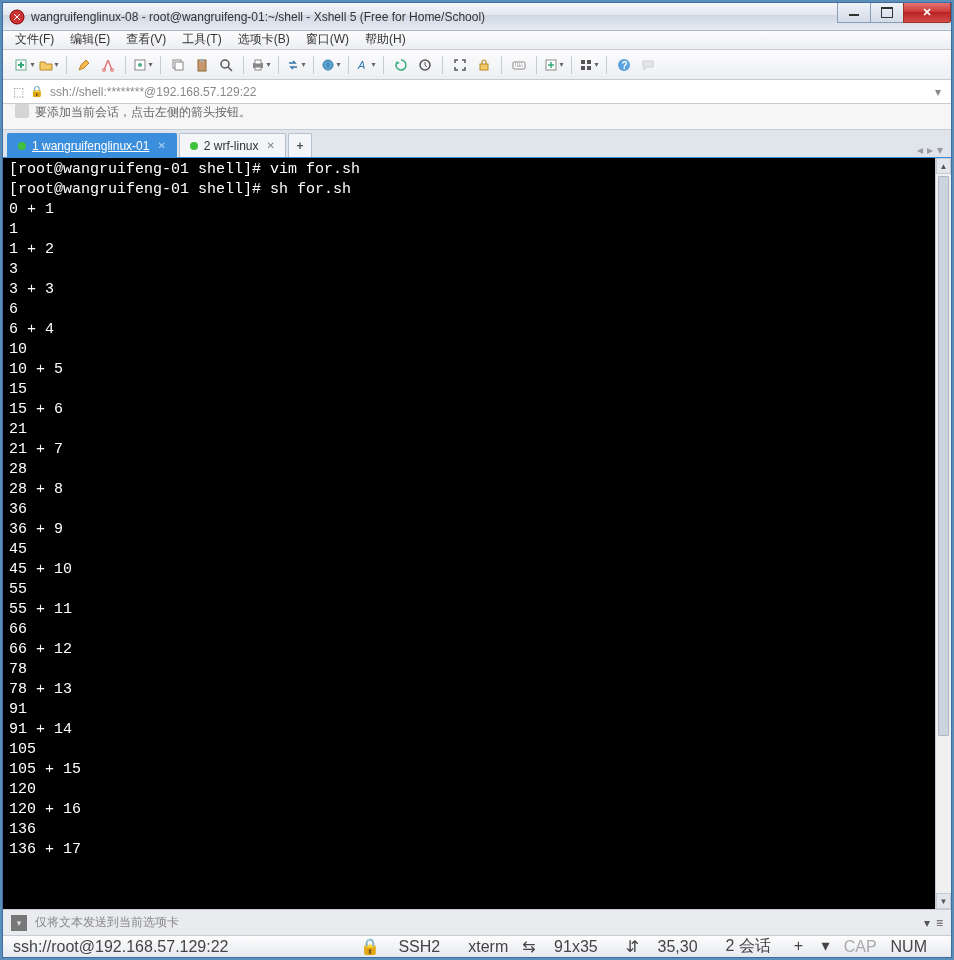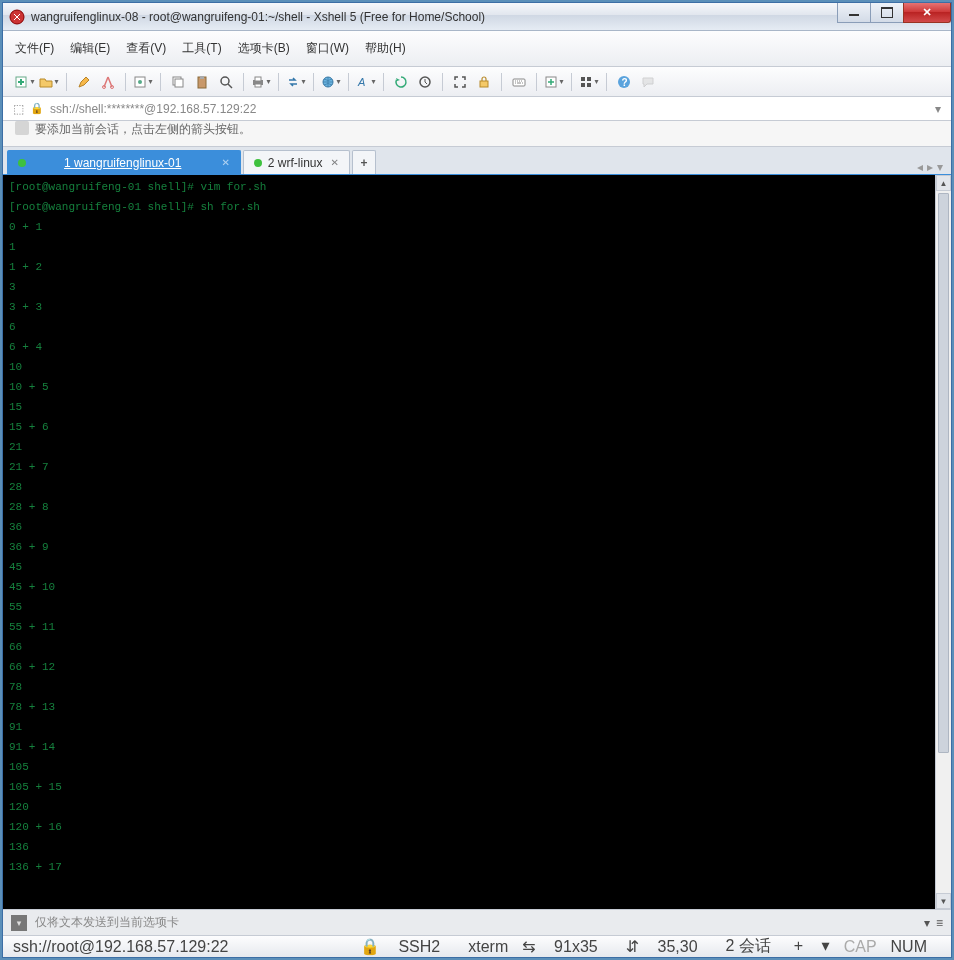--- a/index.html
+++ b/index.html
@@ -9,46 +9,46 @@
   .titlebar { height:28px; background:linear-gradient(to bottom,#f6f8fb 0%,#e1e6ee 45%,#d0d8e4 46%,#e6ecf4 100%); border-bottom:1px solid #a9b6c8; display:flex; align-items:center; padding-left:6px; }
   .titlebar .appicon { width:16px; height:16px; margin-right:6px; display:inline-flex; }
   .titlebar .title { color:#333; flex:1; }
   .winbtns { display:flex; height:20px; margin-top:-8px; }
   .winbtn { width:34px; height:20px; border:1px solid #8a9db8; border-top:none; margin-left:-1px; background:linear-gradient(to bottom,#eef2f8,#d3dbe7); display:flex; align-items:center; justify-content:center; color:#3a3a3a; }
   .winbtn.close { width:48px; background:linear-gradient(to bottom,#e57373,#cf3b3b 45%,#b82020 46%,#d24a4a); border-color:#932; color:#fff; border-bottom-right-radius:3px; }
   .winbtn.min::before { content:""; width:10px; border-bottom:2px solid #333; display:block; margin-top:6px;}
   .winbtn.max::before { content:""; width:10px; height:8px; border:1px solid #333; border-top:2px solid #333; display:block;}
   .winbtn.close::before { content:"✕"; font-size:11px; font-weight:bold;}
   
-  .menubar { height:36px; background:linear-gradient(to bottom,#fdfdfe,#eceef2); border-bottom:1px solid #c6cbd4; display:flex; align-items:center; padding:0 12px; color:#333; }
+  .menubar { height:19px; background:linear-gradient(to bottom,#fdfdfe,#eceef2); border-bottom:1px solid #c6cbd4; display:flex; padding:0 12px; color:#333; }
   .menubar span { margin-right:16px; }
   
   .toolbar { height:30px; background:linear-gradient(to bottom,#fdfdfe,#eceef2); border-bottom:1px solid #c6cbd4; display:flex; align-items:center; padding:0 10px; color:#555; }
   .tbtn { width:20px; height:20px; margin:0 2px; display:inline-flex; align-items:center; justify-content:center; }
   .tsep { width:1px; height:18px; background:#c6cbd4; margin:0 5px; }
   .dropdown-arrow::after { content:"▾"; font-size:8px; color:#666; margin-left:1px; }
   
   .addrbar { height:24px; background:#fff; border-bottom:1px solid #c6cbd4; display:flex; align-items:center; padding:0 10px; color:#888; }
   .addrbar .ovf { margin-left:auto; }
   
   .hintbar { height:26px; background:#f6f6f6; border-bottom:1px solid #c6cbd4; display:flex; align-items:flex-start; padding:0 12px; color:#666; }
   .hintbar::before { content:""; width:14px; height:14px; margin-right:6px; background:#888; -webkit-mask:none; border-radius:2px; opacity:.3;}
   
   .tabstrip { height:28px; background:#e0e5ec; border-bottom:1px solid #3b8edb; display:flex; align-items:flex-end; padding-left:4px; position:relative;}
   .tab { height:24px; display:flex; align-items:center; padding:0 10px; border:1px solid #b6c0ce; border-bottom:none; margin-right:2px; background:#f3f5f8; border-radius:2px 2px 0 0; color:#333;}
-  .tab.active { background:#3b8edb; color:#fff; border-color:#3b8edb;gap:32px; }
+  .tab.active { background:#3b8edb; color:#fff; border-color:#3b8edb; }
   .tab .dot { width:8px; height:8px; border-radius:50%; margin-right:6px;}
   .tab.active .dot { background:#3ec13e; }
   .tab .dot.g { background:#3ec13e; }
   .tab .x { margin-left:8px; opacity:.6; font-size:10px;}
   .tab.add { width:24px; padding:0; justify-content:center; font-weight:bold; color:#555;}
   .tabstrip .navright { margin-left:auto; margin-right:8px; color:#999; display:flex; align-items:center; gap:4px;}
   
   .term-wrap { flex:1; display:flex; background:#000; position:relative; }
-  .terminal { flex:1; background:#000; color:#15803d; font-family:"Consolas","Courier New",monospace; font-size:11px; line-height:20px; padding:2px 6px; white-space:pre; overflow:hidden; position:relative;}
+  .terminal { flex:1; background:#000; color:#ffffff; font-family:"Consolas","Courier New",monospace; font-size:15px; line-height:20px; padding:2px 6px; white-space:pre; overflow:hidden; position:relative;}
   .scrollbar { width:16px; background:#f0f0f0; border-left:1px solid #c6cbd4; position:relative;}
   .scrollbar .arrow { height:16px; background:#e3e6eb; border:1px solid #c6cbd4; display:flex; align-items:center; justify-content:center; font-size:8px; color:#555;}
   .scrollbar .thumb { position:absolute; left:2px; right:2px; top:18px; height:560px; background:#cdd3dc; border:1px solid #aeb6c2; border-radius:1px;}
   
   .annotation { position:absolute; top:220px; left:100px; pointer-events:none; }
   .annotation-text { position:absolute; left:280px; top:-10px; color:#ff2a2a; font-size:13px; font-family:"Microsoft YaHei"; white-space:nowrap;}
   
   .inputbar { height:26px; background:#e9ebee; border-top:1px solid #c6cbd4; display:flex; align-items:center; padding:0 8px; color:#888;}
   .inputbar .drop { width:16px; height:16px; background:#777; margin-right:8px; display:inline-flex; align-items:center; justify-content:center; color:#ddd; font-size:9px;}
   .inputbar .ovftools { margin-left:auto; display:flex; gap:6px; color:#555;}

